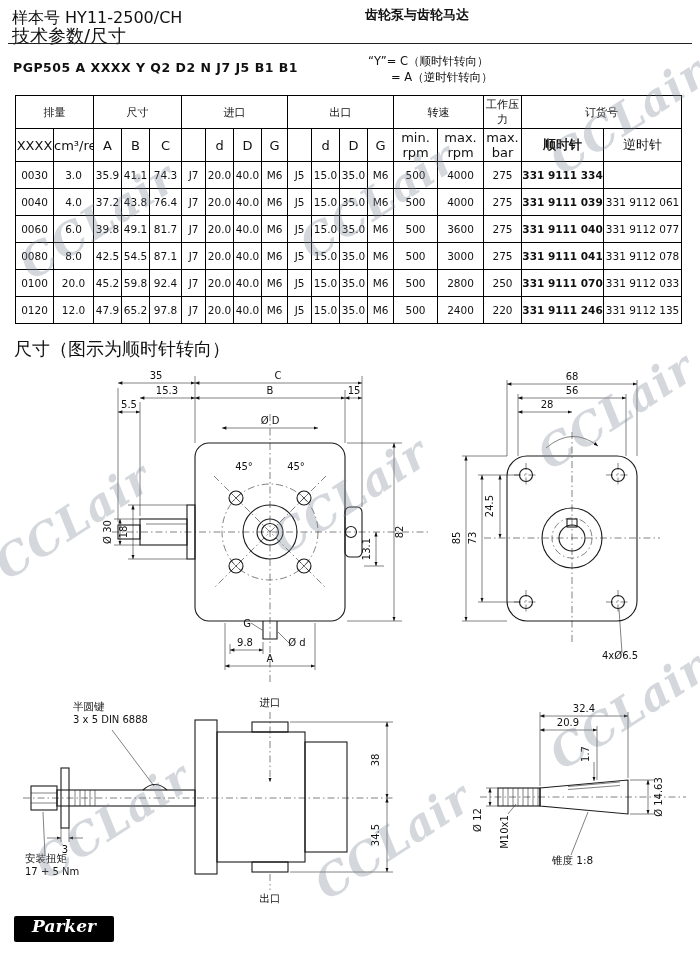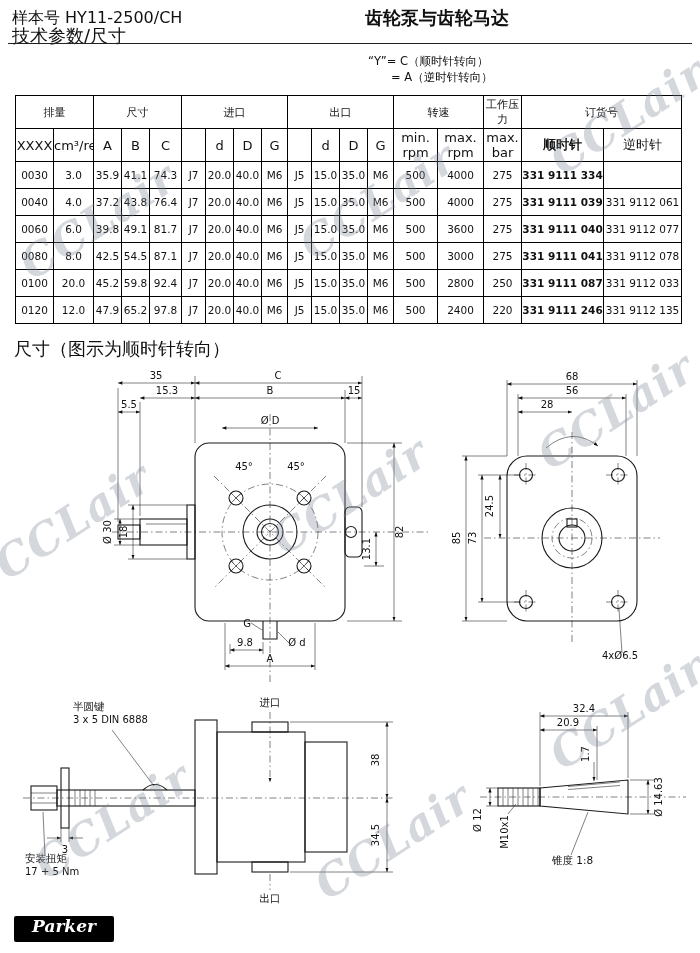--- a/index.html
+++ b/index.html
@@ -8,21 +8,21 @@
   .content{position:absolute;inset:0;z-index:1}
   
   .wm{position:absolute;z-index:2;font:italic 700 44px "DejaVu Serif","Liberation Serif",serif;
       color:rgba(125,138,152,0.33);transform:rotate(-33deg);letter-spacing:1px;pointer-events:none;white-space:nowrap}
   .wm1{left:10px;top:195px}.wm2{left:290px;top:175px}.wm3{left:540px;top:90px}
   .wm4{left:-15px;top:495px}.wm5{left:262px;top:470px}.wm6{left:528px;top:385px}
   .wm7{left:25px;top:795px}.wm8{left:305px;top:815px}.wm9{left:540px;top:685px}
   
   .hdr-l1{position:absolute;left:12px;top:8px;font-size:16px}
   .hdr-l2{position:absolute;left:12px;top:24px;font-size:18px}
-  .hdr-r1{position:absolute;left:365px;top:6px;font-size:18px;font-weight:bold}
+  .hdr-r1{position:absolute;left:365px;top:6px;font-size:13px;font-weight:bold}
   .hdr-r2{position:absolute;left:365px;top:22px;font-size:14.5px;font-weight:bold}
   .hdr-rule{position:absolute;left:8px;top:43px;width:684px;border-top:1.5px solid #222}
   .model-code{position:absolute;left:13px;top:60px;font-size:12.5px;font-weight:bold;letter-spacing:.5px}
   .note-1{position:absolute;left:368px;top:54px;font-size:11.5px}
   .note-2{position:absolute;left:391px;top:70px;font-size:11.5px}
   
   .spec{position:absolute;left:15px;top:95px;border-collapse:collapse;table-layout:fixed;width:666px}
   .spec th,.spec td{border:1px solid #000;text-align:center;vertical-align:middle;font-weight:normal;padding:1px 0;overflow:hidden}
   .spec thead tr.grp th{font-size:11px;height:22px}
   .spec thead tr.sub th{font-size:13px;height:22px}
@@ -57,20 +57,21 @@
   <div class="wm wm8">CCLair</div>
   <div class="wm wm9">CCLair</div>
 
   <div class="content">
 
     <div class="hdr-l1">样本号 HY11-2500/CH</div>
     <div class="hdr-l2">技术参数/尺寸</div>
     <div class="hdr-r1">齿轮泵与齿轮马达</div>
     <div class="hdr-rule"></div>
 
+    <div class="model-code">PGP505 A XXXX Y Q2 D2 N J7 J5 B1 B1</div>
     <div class="note-1">“Y”= C（顺时针转向）</div>
     <div class="note-2">= A（逆时针转向）</div>
 
     <table class="spec">
       <colgroup>
         <col style="width:38px">
           <col style="width:40px">
         <col style="width:28px">
           <col style="width:28px">
           <col style="width:32px">
@@ -210,21 +211,21 @@
             <td>20.0</td>
             <td>40.0</td>
             <td>M6</td>
             <td>J5</td>
             <td>15.0</td>
             <td>35.0</td>
             <td>M6</td>
             <td>500</td>
             <td>2800</td>
             <td>250</td>
-            <td class="b">331 9111 087</td>
+            <td class="b">331 9111 070</td>
             <td>331 9112 033</td>
           </tr>
           <tr>
             <td>0120</td>
             <td>12.0</td>
             <td>47.9</td>
             <td>65.2</td>
             <td>97.8</td>
             <td>J7</td>
             <td>20.0</td>

